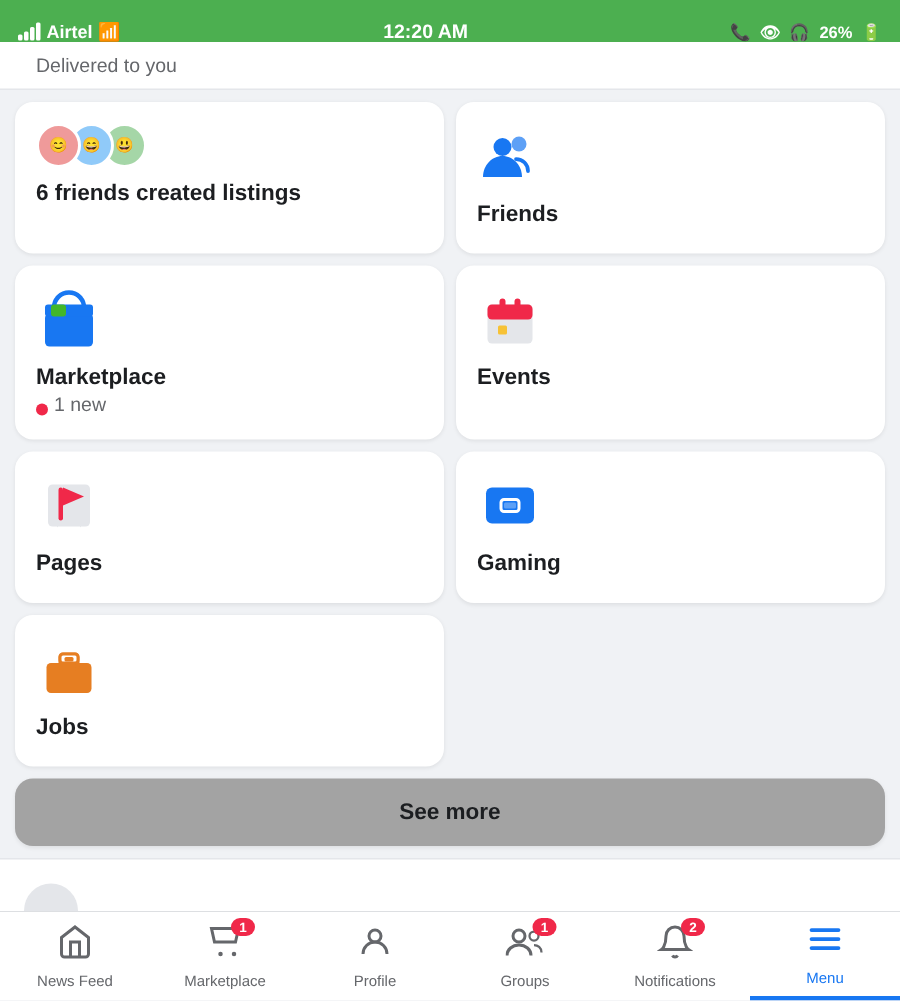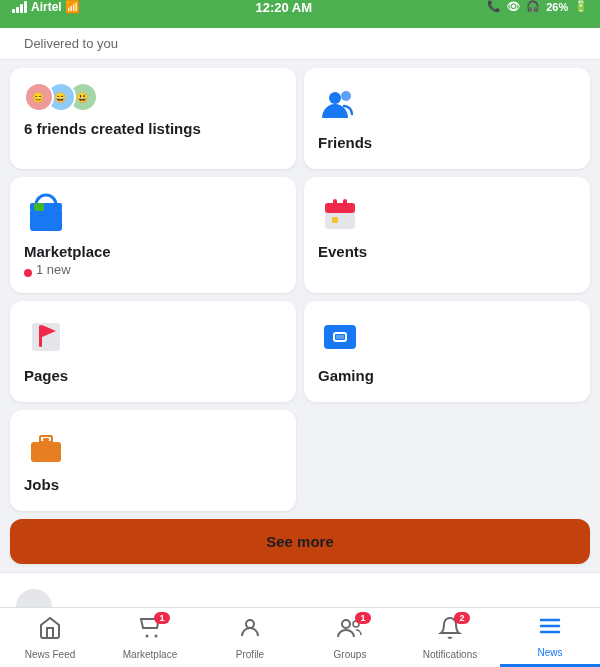--- a/index.html
+++ b/index.html
@@ -10,21 +10,21 @@
       background: #f0f2f5;
       overflow: hidden;
       position: relative;
     }
 
     
     .status-bar {
       background: #4CAF50;
       height: 28px;
       display: flex;
-      align-items: flex-start;
+      align-items: flex-end;
       justify-content: space-between;
       padding: 0 12px;
       color: white;
       font-size: 12px;
       font-weight: 600;
       gap: 42px;
     }
     .status-left { display: flex; align-items: center; gap: 4px; }
     .status-center { font-size: 13px; font-weight: 600; }
     .status-right { display: flex; align-items: center; gap: 6px; font-size: 11px; }
@@ -94,21 +94,21 @@
     .badge-dot {
       width: 8px;
       height: 8px;
       border-radius: 50%;
       background: #f02849;
       display: inline-block;
     }
 
     
     .see-more-btn {
-      background: #c2410c;
+      background: #a3a3a3;
       border: none;
       width: calc(100% - 20px);
       margin: 0 10px 8px;
       padding: 14px;
       border-radius: 12px;
       font-size: 15px;
       font-weight: 600;
       color: #1c1e21;
       cursor: pointer;
       text-align: center;
@@ -440,16 +440,16 @@
   </div>
 
   <div class="nav-item active">
     <div class="nav-icon">
       <svg width="24" height="24" viewBox="0 0 24 24" fill="none">
         <line x1="3" y1="6" x2="21" y2="6" stroke="#1877f2" stroke-width="2.5" stroke-linecap="round"></line>
         <line x1="3" y1="12" x2="21" y2="12" stroke="#1877f2" stroke-width="2.5" stroke-linecap="round"></line>
         <line x1="3" y1="18" x2="21" y2="18" stroke="#1877f2" stroke-width="2.5" stroke-linecap="round"></line>
       </svg>
     </div>
-    <span class="nav-label">News</span>
+    <span class="nav-label">Menu</span>
   </div>
 
 </div>
 
 </body></html>

